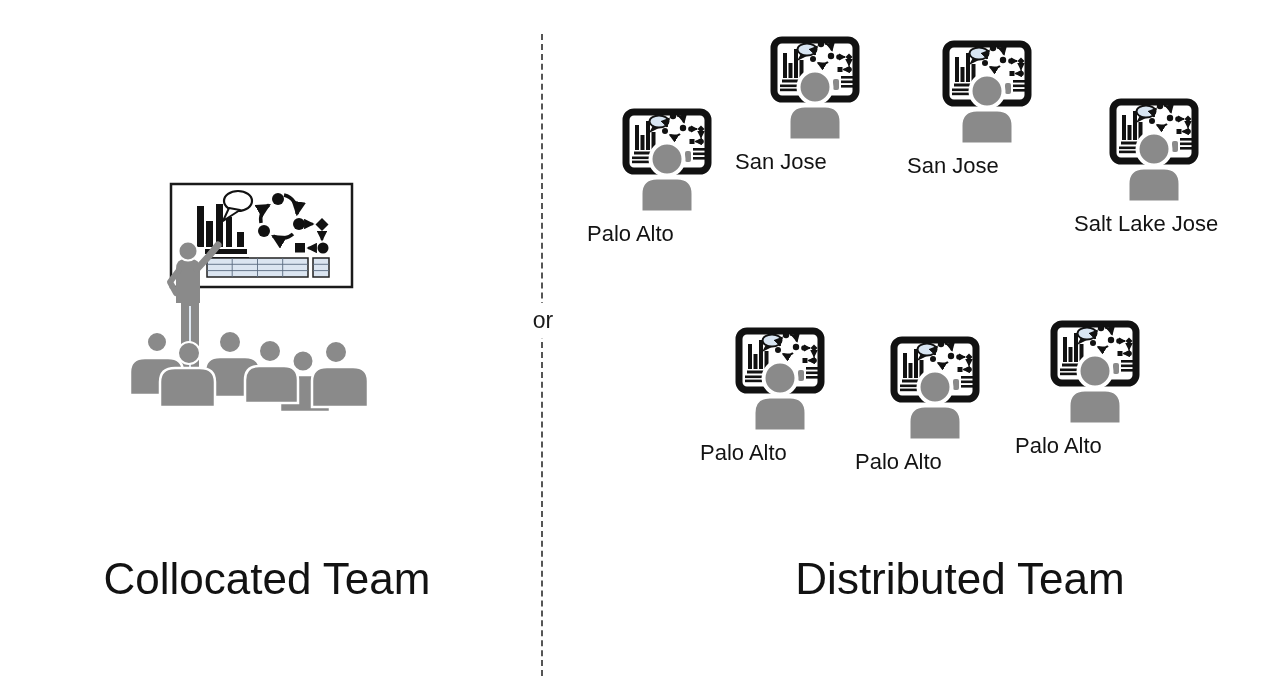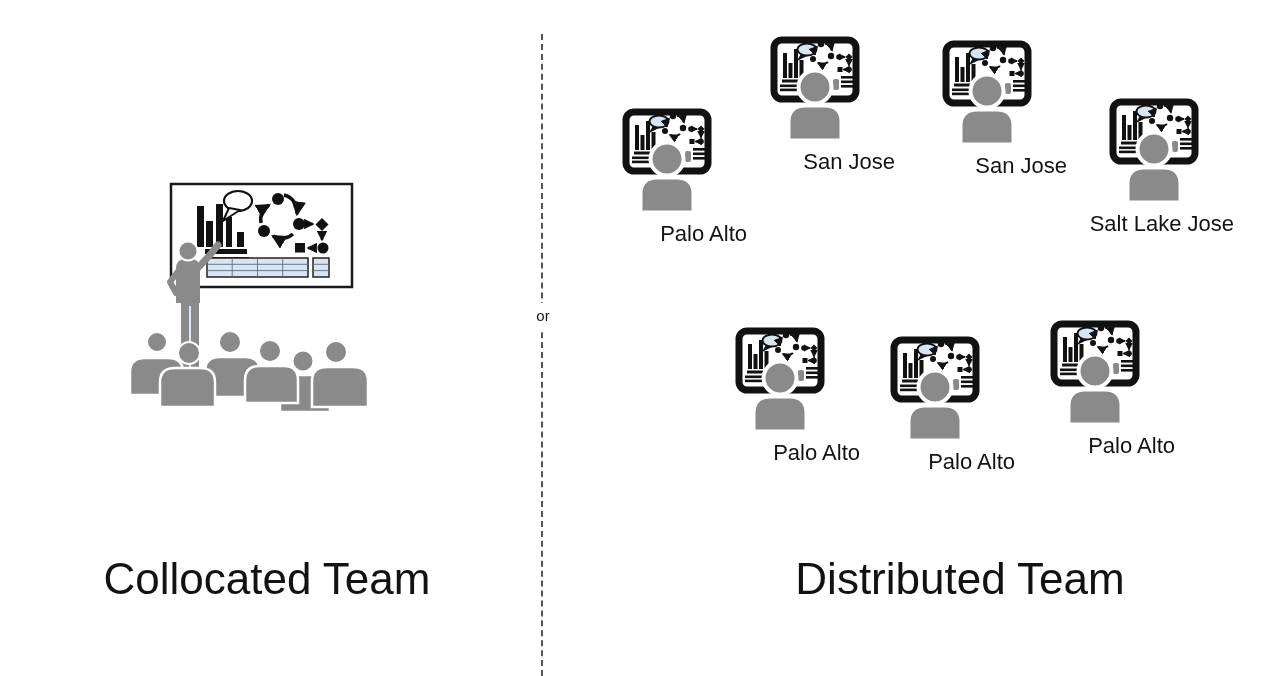--- a/index.html
+++ b/index.html
@@ -3,28 +3,28 @@
 <meta charset="utf-8">
 <style>
   html,body{margin:0;padding:0;background:#fff;}
   #canvas{
     position:relative;width:1280px;height:676px;background:#fff;overflow:hidden;
     font-family:"Liberation Sans",sans-serif;color:#111;
   }
   .abs{position:absolute;}
   
   #divider-line{left:541px;top:34px;height:642px;width:0;border-left:2px dashed #555;}
-  #or-label{left:521px;top:303px;width:44px;text-align:center;font-size:15px;color:#1a1a1a;
+  #or-label{left:521px;top:303px;width:44px;text-align:center;font-size:23px;color:#1a1a1a;
     background:#fff;padding:5px 0;line-height:1.1;}
   
   .section-title{font-size:44px;color:#121212;text-align:center;letter-spacing:0px;white-space:nowrap;}
   #collocated-title{left:47px;top:554px;width:440px;}
   #distributed-title{left:710px;top:554px;width:500px;}
   
-  .member{width:160px;text-align:right;}
+  .member{width:160px;text-align:left;}
   .member svg{display:block;margin:0 auto;}
   .member-label{margin-top:7px;font-size:22px;color:#131313;white-space:nowrap;}
 </style>
 </head>
 <body>
 
 <div id="canvas">
 
   <svg width="0" height="0" style="position:absolute" aria-hidden="true">
     <defs>

